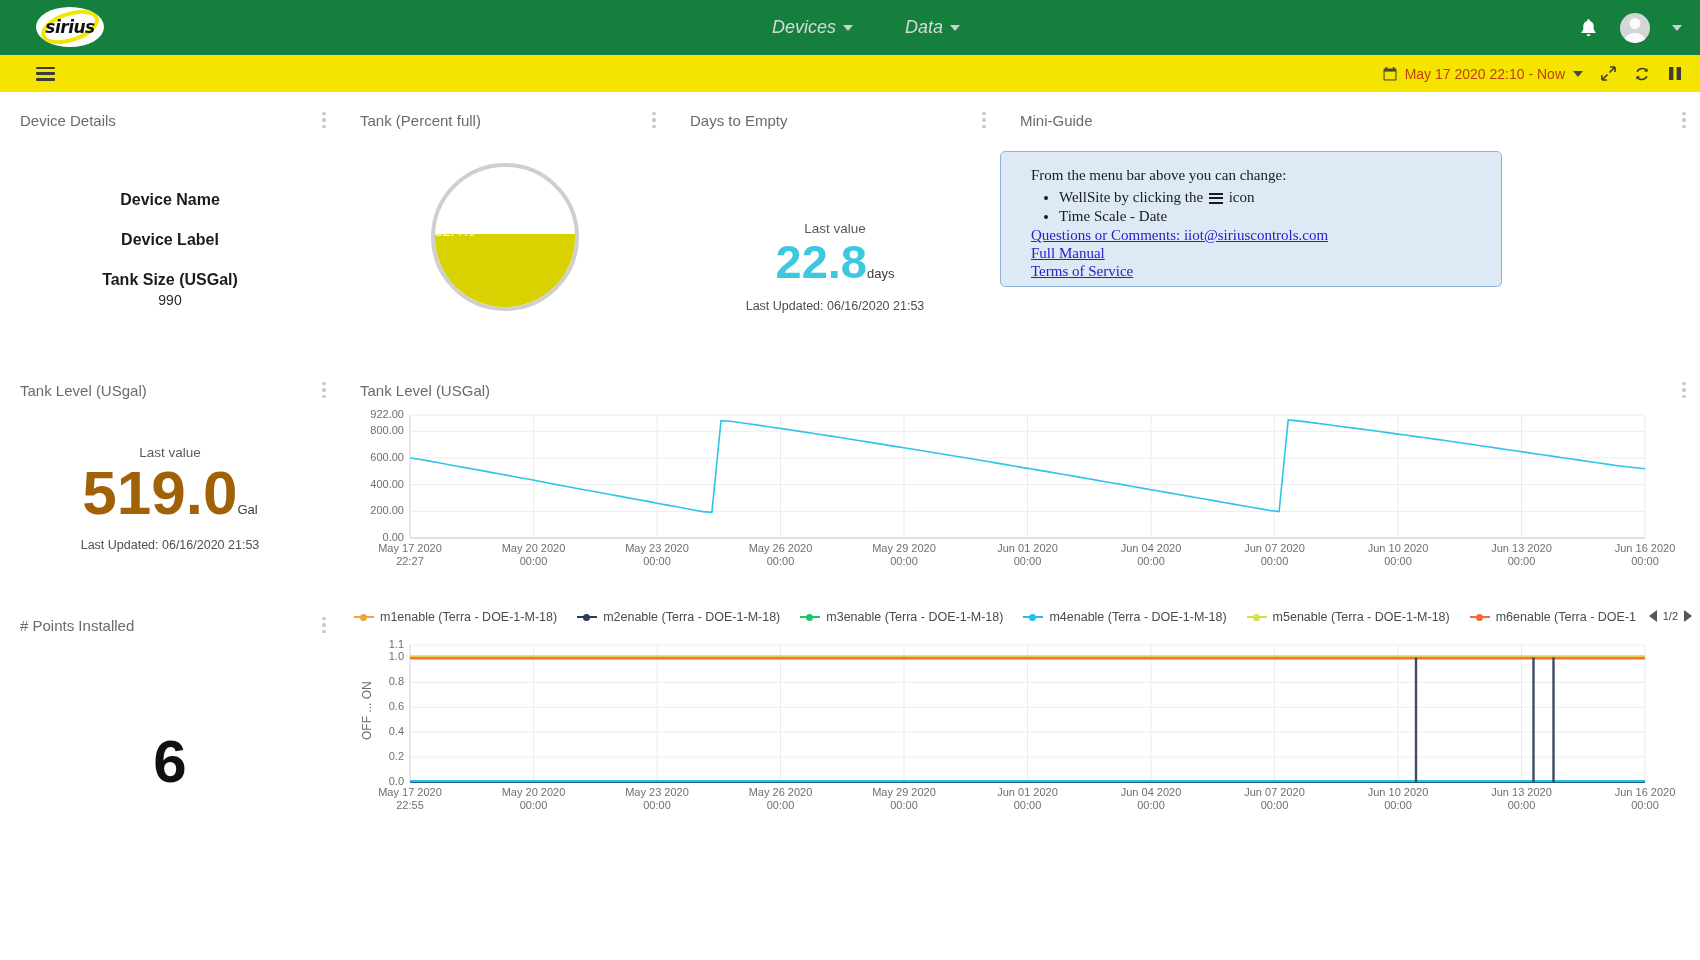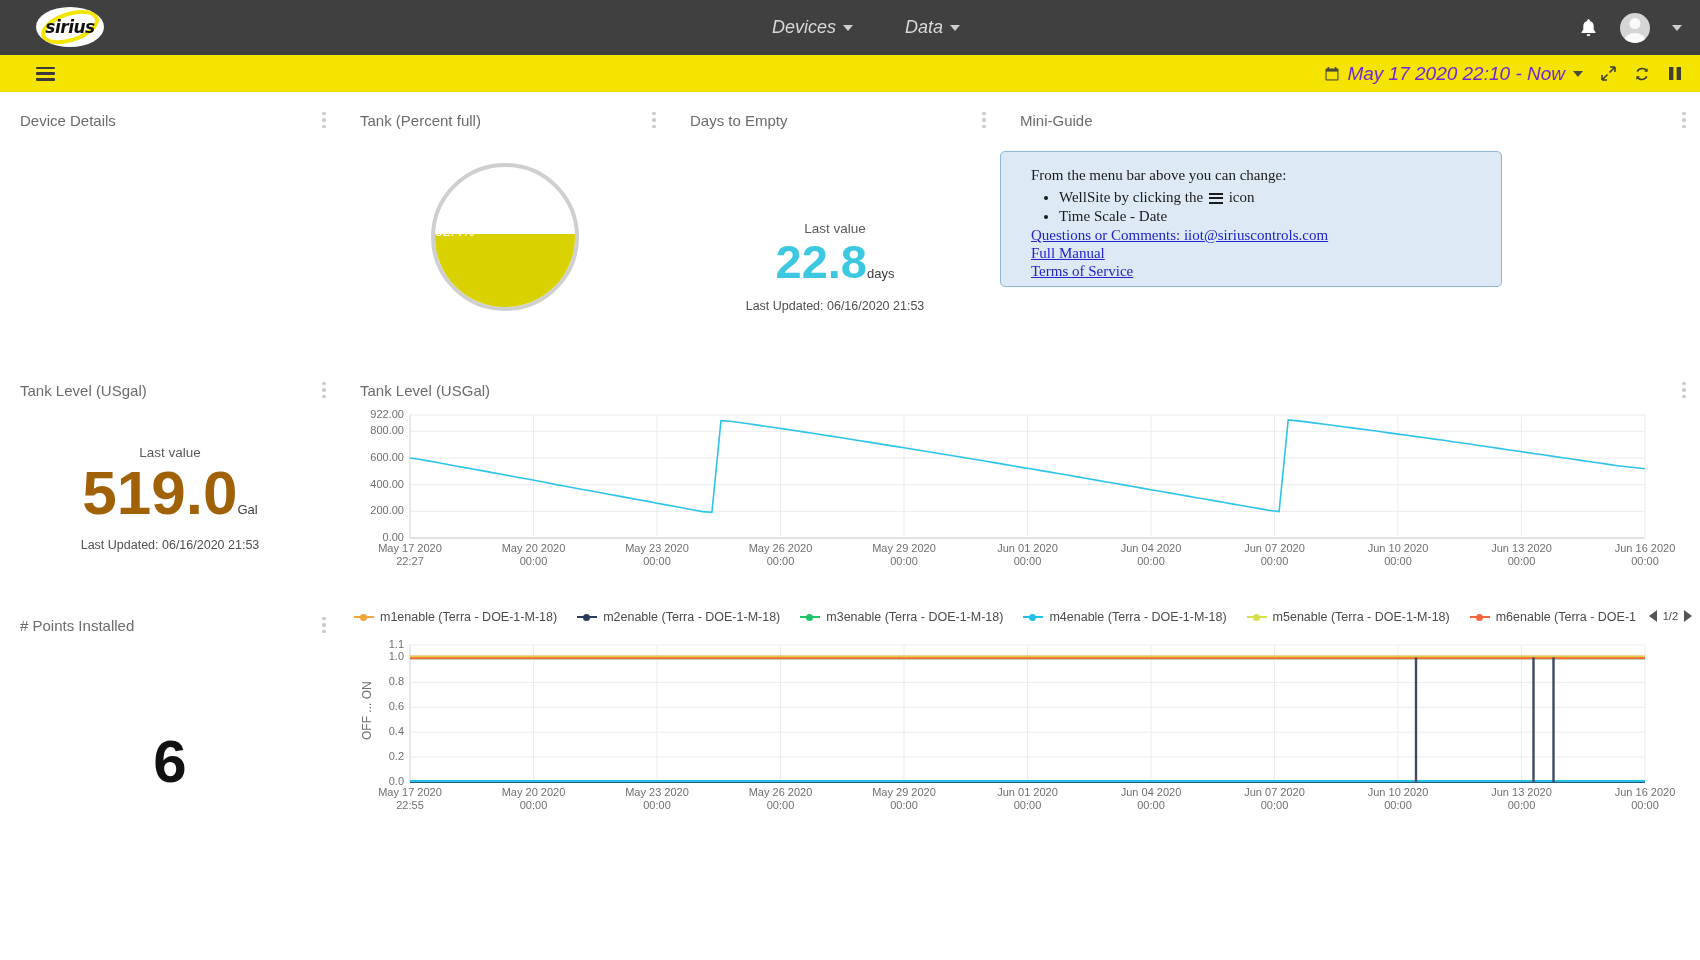--- a/index.html
+++ b/index.html
@@ -9,21 +9,21 @@
     background: #ffffff;
     font-family: "Liberation Sans", sans-serif;
     color: #3b3b3b;
     overflow: hidden;
     position: relative;
   }
 
   
   .topbar {
     position: absolute; top: 0; left: 0; width: 1700px; height: 55px;
-    background: #404040;
+    background: #15803d;
     display: flex; align-items: center;
   }
   .logo-wrap {
     position: absolute; left: 36px; top: 4px;
     width: 68px; height: 46px;
     display: flex; align-items: center; justify-content: center;
   }
   .logo-ellipse {
     width: 68px; height: 40px; border-radius: 50%;
     background: #ffffff;
@@ -92,21 +92,21 @@
     width: 19px; height: 14px; cursor: pointer;
     display: flex; flex-direction: column; justify-content: space-between;
   }
   .hamburger span { display: block; height: 2.5px; background: #3a3a3a; border-radius: 1px; }
   .yb-right {
     position: absolute; right: 18px; top: 0; height: 37px;
     display: flex; align-items: center; gap: 18px;
   }
   .date-range {
     display: flex; align-items: center; gap: 8px;
-    font-size: 19px; color: #6d28d9; cursor: pointer; font-style: italic;
+    font-size: 14px; color: #c2410c; cursor: pointer;
   }
   .cal-icon { display: block; }
   .yb-icon { cursor: pointer; display: flex; align-items: center; }
 
   
   .widget-title {
     font-size: 15px; color: #6b6b6b; font-weight: normal;
   }
   .kebab {
     width: 4px; display: flex; flex-direction: column; gap: 3px;
@@ -290,20 +290,26 @@
 </div>
 
 <div class="panel" id="p-device-details">
   <div class="panel-head">
     <span class="widget-title">Device Details</span>
     <span class="kebab">
         <i></i>
         <i></i>
         <i></i>
       </span>
+  </div>
+  <div class="dd-body">
+    <div class="dd-line">Device Name</div>
+    <div class="dd-line">Device Label</div>
+    <div class="dd-line last">Tank Size (USGal)</div>
+    <div class="dd-value">990</div>
   </div>
 </div>
 
 <div class="panel" id="p-tank">
   <div class="panel-head">
     <span class="widget-title">Tank (Percent full)</span>
     <span class="kebab">
         <i></i>
         <i></i>
         <i></i>

